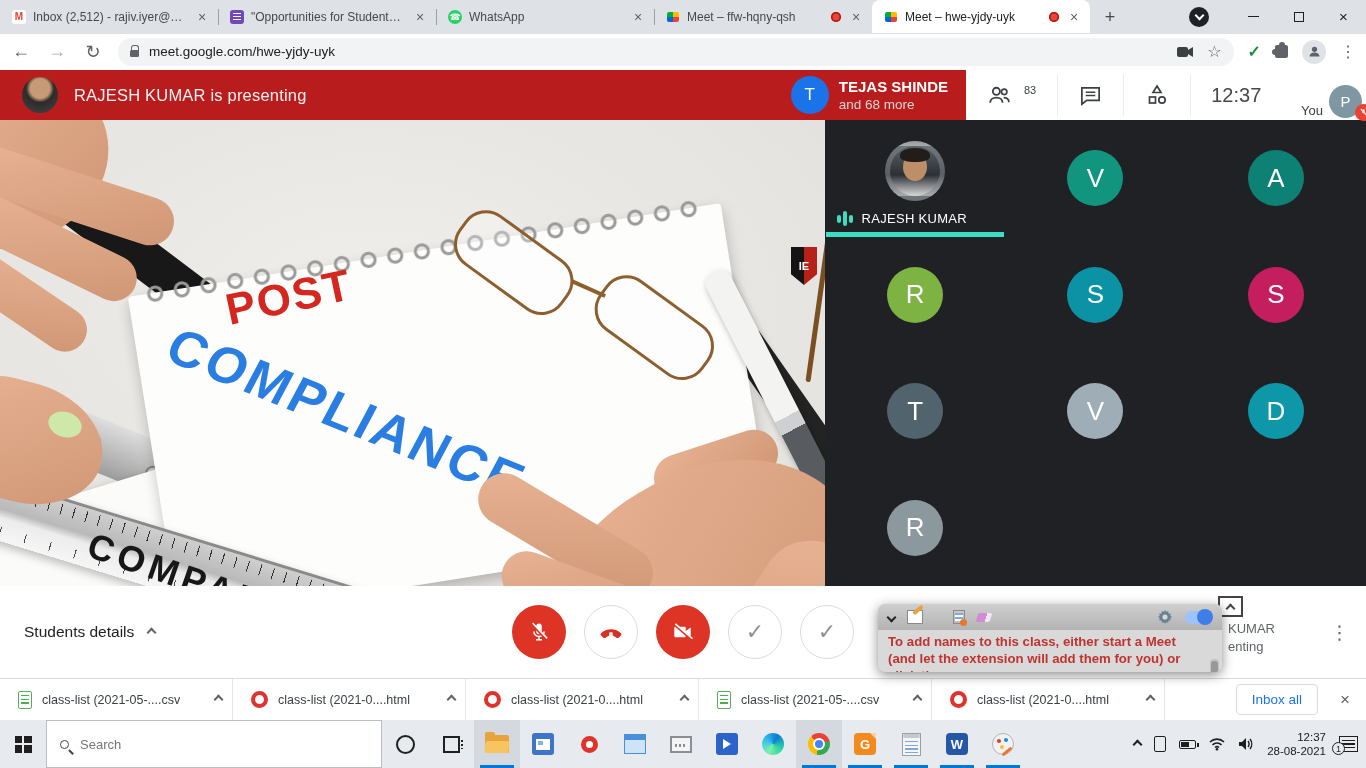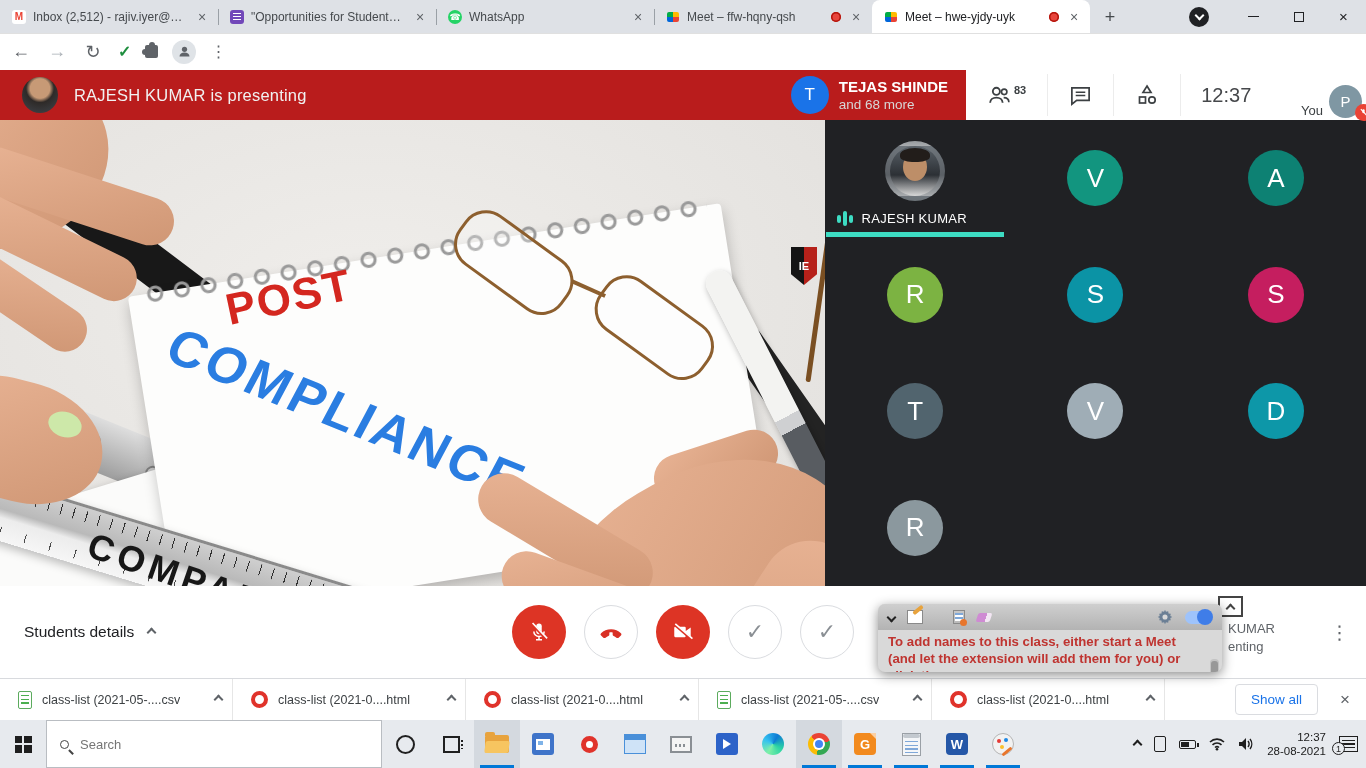--- a/index.html
+++ b/index.html
@@ -62,21 +62,21 @@
   .mh-left { flex:1; display:flex; align-items:center; gap:16px; padding-left:22px; }
   .pres-avatar { width:36px; height:36px; border-radius:50%;
      background:radial-gradient(circle at 50% 32%, #c79a76 0 32%, #2e2a28 46%, #41464d 100%); }
   .pres-title { font-size:16.5px; color:#f1f1f1; letter-spacing:.2px; }
   .mh-speaker { display:flex; align-items:center; gap:10px; padding:0 18px 0 6px; }
   .spk-avatar { width:38px; height:38px; border-radius:50%; background:#1a73e8; color:#fff; font-size:17px;
                 display:flex; align-items:center; justify-content:center; }
   .spk-name { font-size:15px; font-weight:bold; line-height:18px; }
   .spk-more { font-size:13.5px; color:#d7d7d7; line-height:17px; }
   .mh-right { width:400px; background:#fff; color:#3c4043; display:flex; align-items:center; position:relative; }
-  .mh-ic { display:flex; align-items:flex-start; gap:2px; padding:0 21px; height:44px; align-items:center;font-weight:bold; }
+  .mh-ic { display:flex; align-items:flex-start; gap:12px; padding:0 21px; height:44px; align-items:center; }
   .mh-sep { width:1px; height:42px; background:#ececec; }
   .sup-count { font-size:11px; margin-top:-10px; color:#3c4043; }
   .mh-clock { font-size:20px; color:#46484b; padding:0 8px 0 20px; }
   .selfview { position:absolute; right:4px; bottom:2px; display:flex; align-items:flex-end; gap:6px; }
   .self-label { font-size:13px; color:#3c4043; }
   .self-avatar { width:33px; height:33px; border-radius:50%; background:#7f97a3; color:#fff; font-size:15px;
                  display:flex; align-items:center; justify-content:center; position:relative; }
   .self-mute { position:absolute; right:-10px; bottom:-3px; width:17px; height:17px; border-radius:50%;
                background:#ea4335; display:flex; align-items:center; justify-content:center; }
 
@@ -324,20 +324,31 @@
           <span class="ic-max"></span>
         </div>
       <div class="winbtn">×</div>
     </div>
   </div>
 
   <div class="addressbar">
     <span class="nav-ic">←</span>
     <span class="nav-ic dim">→</span>
     <span class="nav-ic">↻</span>
+    <div class="omnibox">
+      <span class="lock"></span>
+      <span class="url">meet.google.com/hwe-yjdy-uyk</span>
+      <span class="omni-right">
+        <svg width="16" height="12">
+            <rect x="0" y="1" width="11" height="10" rx="2" fill="#3c4043"></rect>
+            <path d="M11 4l5-3v10l-5-3z" fill="#3c4043"></path>
+          </svg>
+        <span class="star">☆</span>
+      </span>
+    </div>
     <span class="ext-check">✓</span>
     <span class="puzzle"></span>
     <span class="prof-btn">
       <svg width="15" height="15" viewBox="0 0 24 24">
           <circle cx="12" cy="8.5" r="4.2" fill="#5f6368"></circle>
           <path d="M4 20c0-4 3.6-6.5 8-6.5s8 2.5 8 6.5z" fill="#5f6368"></path>
         </svg>
     </span>
     <span class="menu-dots">⋮</span>
   </div>
@@ -570,21 +581,21 @@
         </span>
       <span class="dl-name">class-list (2021-05-....csv</span>
       <span class="chev up dl-chev"></span>
     </div>
     <div class="dl-item">
       <span class="icon-opera"></span>
       <span class="dl-name">class-list (2021-0....html</span>
       <span class="chev up dl-chev"></span>
     </div>
     <div class="dl-right">
-      <span class="showall">Show all</span>
+      <span class="showall">Inbox all</span>
       <span class="dl-close">×</span>
     </div>
   </div>
 
   <div class="taskbar">
     <div class="tb-slot">
         <span class="win-logo">
           <i></i>
           <i></i>
           <i></i>

